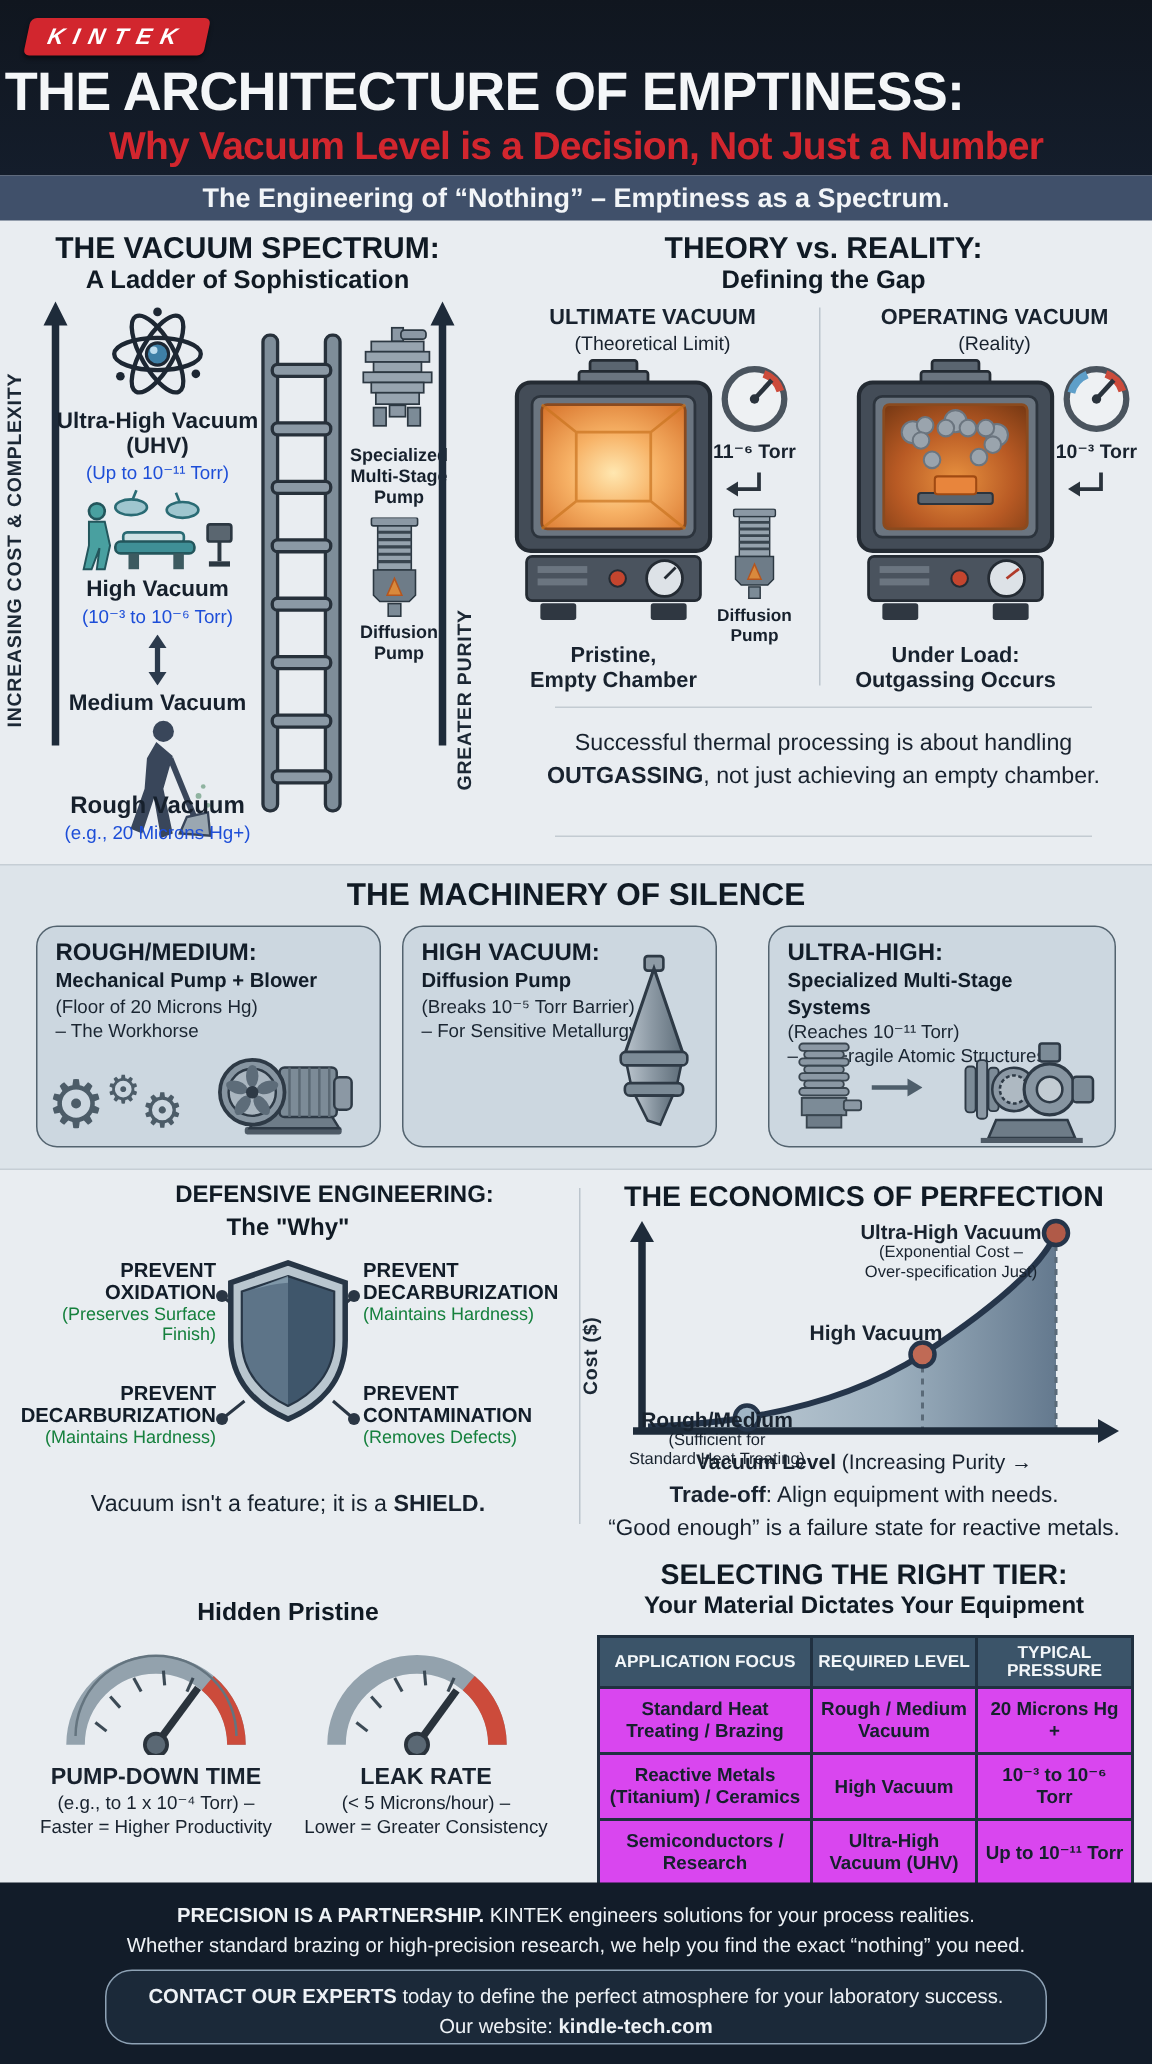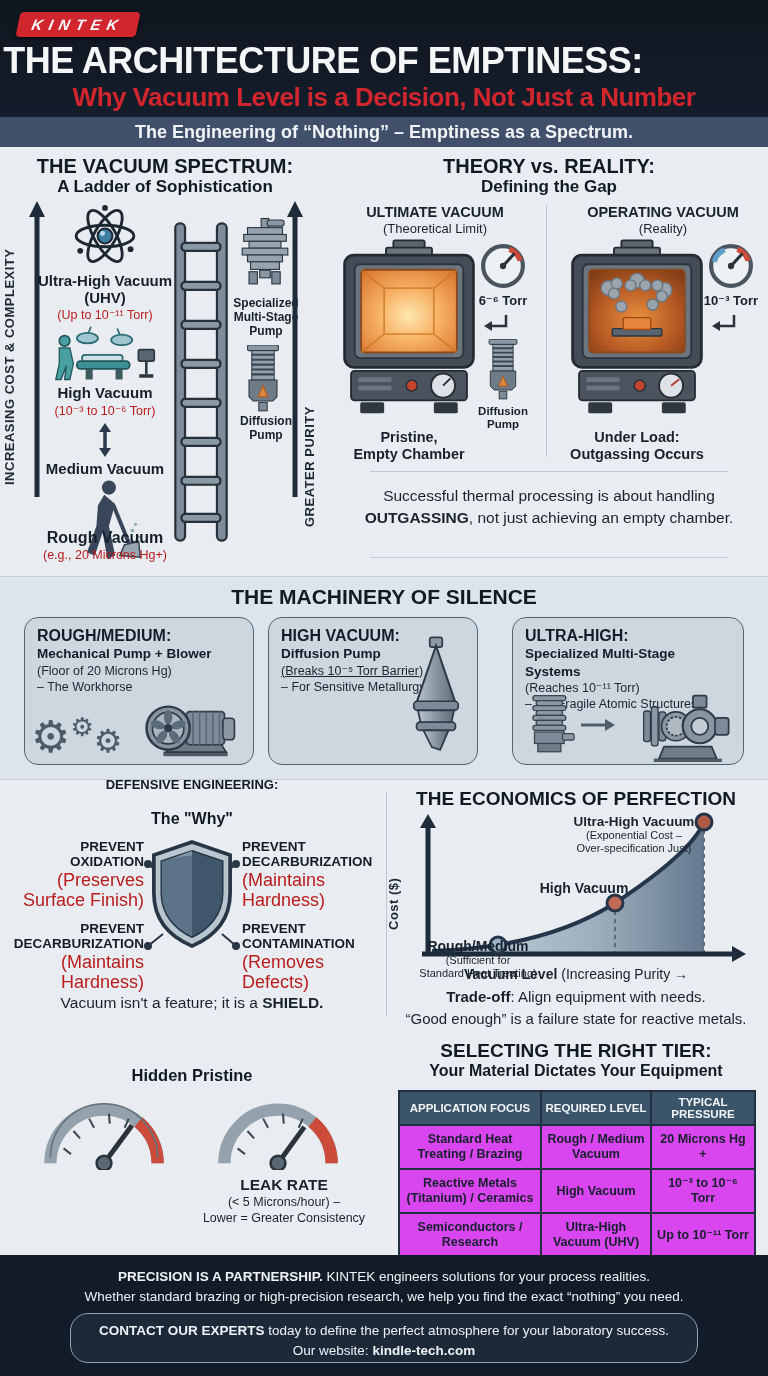--- a/index.html
+++ b/index.html
@@ -15,33 +15,33 @@
         font-style:italic;font-size:15px;letter-spacing:6px;transform:skewX(-12deg);
         border-radius:4px;box-shadow:0 2px 3px rgba(0,0,0,.5);}
   .title{left:0;top:40px;width:646px;color:#f4f6f8;font-weight:bold;font-size:36px;letter-spacing:-.5px;}
   .subtitle{left:0;top:82px;width:768px;color:#d2262e;font-weight:bold;font-size:26px;letter-spacing:-.5px;}
   .tagbar{left:0;top:117px;width:768px;height:30px;background:#40506a;color:#f2f5f8;
           font-weight:bold;font-size:18px;line-height:30px;text-align:center;}
   
   .sech1{font-weight:bold;font-size:20px;color:#101a24;line-height:1.12;}
   .sech2{font-weight:bold;font-size:17px;color:#101a24;line-height:1.15;}
   .lvl{font-weight:bold;font-size:15px;line-height:1.1;color:#16202c;}
-  .rng{font-size:12.5px;color:#b91c1c;}
+  .rng{font-size:12.5px;color:#1d4ed8;}
   .plabel{font-weight:bold;font-size:12px;line-height:1.15;color:#16202c;}
   .hrline{height:1px;background:#c3cbd2;}
   .vline{width:1px;background:#bcc5cd;}
   
   .mach{left:0;top:576px;width:768px;height:202px;background:#dde4ea;border-top:1px solid #c6ced5;border-bottom:1px solid #c6ced5;}
   .card{position:absolute;top:40px;height:148px;background:#ccd7e0;border:1.5px solid #53636f;border-radius:14px;padding:9px 12px;box-sizing:border-box;}
   .cardtitle{font-weight:bold;font-size:16px;color:#121d29;}
   .cardline{font-size:12.5px;line-height:1.3;color:#1a2531;}
   .cardline1{font-weight:bold;font-size:13.5px;line-height:1.3;color:#121d29;}
   
   .co-t{font-weight:bold;font-size:13.5px;line-height:1.1;color:#121d29;}
-  .co-s{font-size:18px;line-height:1.15;color:#b91c1c;}
+  .co-s{font-size:12px;line-height:1.15;color:#15803d;}
   
   .ttable{border-collapse:collapse;width:356px;table-layout:fixed;}
   .ttable th{background:#3b5469;color:#f2f6f9;font-size:11.5px;font-weight:bold;height:30px;border:2px solid #203040;padding:1px 2px;}
   .ttable td{background:#d946ef;color:#15202c;font-size:12.5px;font-weight:bold;text-align:center;height:40px;border:2px solid #203040;padding:1px 3px;line-height:1.18;}
   
   .foot{left:0;top:1255px;width:768px;height:121px;background:#121c29;color:#eef2f6;}
   .pill{left:70px;top:58px;width:628px;height:50px;border:1.5px solid #8ea2b5;border-radius:18px;
         background:#1b2939;box-sizing:border-box;padding-top:7px;cursor:pointer;}
   .ftext{font-size:13.5px;line-height:1.45;}
 </style>
@@ -202,21 +202,21 @@
       <rect x="22" y="176" width="26" height="12" rx="2" fill="#2f3741"></rect>
       <rect x="102" y="176" width="26" height="12" rx="2" fill="#2f3741"></rect>
     </svg>
 
     <svg class="abs" style="left:150px;top:96px;" width="46" height="46" viewBox="0 0 44 44">
       <circle cx="22" cy="22" r="19" fill="#eef1f3" stroke="#4a545e" stroke-width="4"></circle>
       <path d="M28,6 A17,17 0 0 1 38.5,17" fill="none" stroke="#cc4b3b" stroke-width="5"></path>
       <line x1="22" y1="22" x2="33" y2="10" stroke="#2a333c" stroke-width="3"></line>
       <circle cx="22" cy="22" r="3" fill="#2a333c"></circle>
     </svg>
-    <div class="abs ctr b" style="left:138px;top:146px;width:70px;font-size:13px;">6⁻⁶ Torr</div>
+    <div class="abs ctr b" style="left:138px;top:146px;width:70px;font-size:13px;">11⁻⁶ Torr</div>
     <svg class="abs" style="left:152px;top:166px;" width="28" height="20">
       <path d="M24,2 L24,13 L8,13" fill="none" stroke="#2a333c" stroke-width="2.5"></path>
       <polygon points="2,13 10,8 10,18" fill="#2a333c"></polygon>
     </svg>
 
     <svg class="abs" style="left:154px;top:192px;" width="38" height="64" viewBox="0 0 60 100">
       <rect x="8" y="0" width="44" height="8" rx="2" fill="#8b98a4" stroke="#2c3842" stroke-width="1.5"></rect>
       <rect x="14" y="8" width="32" height="42" fill="#95a2ad" stroke="#2c3842" stroke-width="1.5"></rect>
       <path d="M14,14 h32 M14,21 h32 M14,28 h32 M14,35 h32 M14,42 h32" stroke="#39454f" stroke-width="3"></path>
       <path d="M10,50 h40 v24 l-6,6 h-28 l-6,-6 Z" fill="#6e7c88" stroke="#2c3842" stroke-width="1.5"></path>
@@ -320,21 +320,21 @@
           <ellipse cx="30" cy="21" rx="5" ry="9" transform="rotate(216 30 34)"></ellipse>
           <ellipse cx="30" cy="21" rx="5" ry="9" transform="rotate(288 30 34)"></ellipse>
         </g>
         <circle cx="30" cy="34" r="5" fill="#2e3a46"></circle>
       </svg>
     </div>
 
     <div class="card" style="left:268px;width:210px;">
       <div class="cardtitle">HIGH VACUUM:</div>
       <div class="cardline1">Diffusion Pump</div>
-      <div class="cardline" style="width:150px;text-decoration:underline;">(Breaks 10⁻⁵ Torr Barrier)</div>
+      <div class="cardline" style="width:150px;">(Breaks 10⁻⁵ Torr Barrier)</div>
       <div class="cardline" style="width:150px;">– For Sensitive Metallurgy</div>
       <svg class="abs" style="right:12px;top:18px;" width="58" height="118" viewBox="0 0 80 170">
         <defs>
             <linearGradient id="coneg" x1="0" y1="0" x2="1" y2="0">
           <stop offset="0%" stop-color="#b9c3cc"></stop>
               <stop offset="45%" stop-color="#8d9aa5"></stop>
               <stop offset="100%" stop-color="#5f6e7a"></stop>
         </linearGradient>
           </defs>
         <rect x="31" y="2" width="18" height="14" rx="3" fill="#8d9aa5" stroke="#2e3a46" stroke-width="2.5"></rect>
@@ -379,21 +379,21 @@
         <circle cx="42" cy="38" r="11" fill="#aeb9c2" stroke="#2e3a46" stroke-width="2" stroke-dasharray="3,2"></circle>
         <circle cx="70" cy="38" r="20" fill="#8795a1" stroke="#2e3a46" stroke-width="2.5"></circle>
         <circle cx="70" cy="38" r="10" fill="#c3ccd3" stroke="#2e3a46" stroke-width="2"></circle>
         <rect x="62" y="2" width="16" height="14" rx="2" fill="#7c8b97" stroke="#2e3a46" stroke-width="2"></rect>
         <rect x="88" y="28" width="16" height="20" rx="3" fill="#7c8b97" stroke="#2e3a46" stroke-width="2"></rect>
       </svg>
     </div>
   </div>
 
   <div class="abs" style="left:0;top:778px;width:384px;height:252px;">
-    <div class="abs ctr sech1" style="left:0;top:0;width:384px;font-size:13px;">DEFENSIVE ENGINEERING:</div>
+    <div class="abs ctr sech1" style="left:0;top:10px;width:384px;font-size:16px;padding-left:31px;">DEFENSIVE ENGINEERING:</div>
     <div class="abs ctr sech2" style="left:0;top:32px;width:384px;font-size:16px;">The "Why"</div>
 
     <svg class="abs" style="left:0;top:0;" width="384" height="252">
       <g stroke="#2a3644" stroke-width="2">
         <line x1="148" y1="86" x2="163" y2="98"></line>
           <line x1="236" y1="86" x2="222" y2="98"></line>
         <line x1="148" y1="168" x2="163" y2="156"></line>
           <line x1="236" y1="168" x2="222" y2="156"></line>
       </g>
       <g fill="#2a3644">
@@ -513,20 +513,25 @@
         <line x1="31" y1="67" x2="40" y2="74"></line>
           <line x1="43" y1="46" x2="51" y2="55"></line>
         <line x1="62" y1="31" x2="68" y2="42"></line>
           <line x1="86" y1="25" x2="87" y2="37"></line>
         <line x1="110" y1="31" x2="105" y2="42"></line>
       </g>
       <line x1="80" y1="85" x2="112" y2="41" stroke="#2a333c" stroke-width="6"></line>
       <circle cx="80" cy="85" r="9" fill="#5a6874" stroke="#2a333c" stroke-width="3"></circle>
     </svg>
 
+    <div class="abs ctr" style="left:8px;top:146px;width:192px;">
+      <div class="b" style="font-size:15.5px;">PUMP-DOWN TIME</div>
+      <div style="font-size:12.5px;line-height:1.3;">(e.g., to 1 x 10⁻⁴ Torr) –</div>
+      <div style="font-size:12.5px;line-height:1.3;">Faster = Higher Productivity</div>
+    </div>
     <div class="abs ctr" style="left:188px;top:146px;width:192px;">
       <div class="b" style="font-size:15.5px;">LEAK RATE</div>
       <div style="font-size:12.5px;line-height:1.3;">(&lt; 5 Microns/hour) –</div>
       <div style="font-size:12.5px;line-height:1.3;">Lower = Greater Consistency</div>
     </div>
   </div>
 
   <div class="abs" style="left:384px;top:1030px;width:384px;height:225px;">
     <div class="abs ctr sech1" style="left:0;top:10px;width:384px;font-size:19px;">SELECTING THE RIGHT TIER:</div>
     <div class="abs ctr sech2" style="left:0;top:32px;width:384px;font-size:16px;">Your Material Dictates Your Equipment</div>

